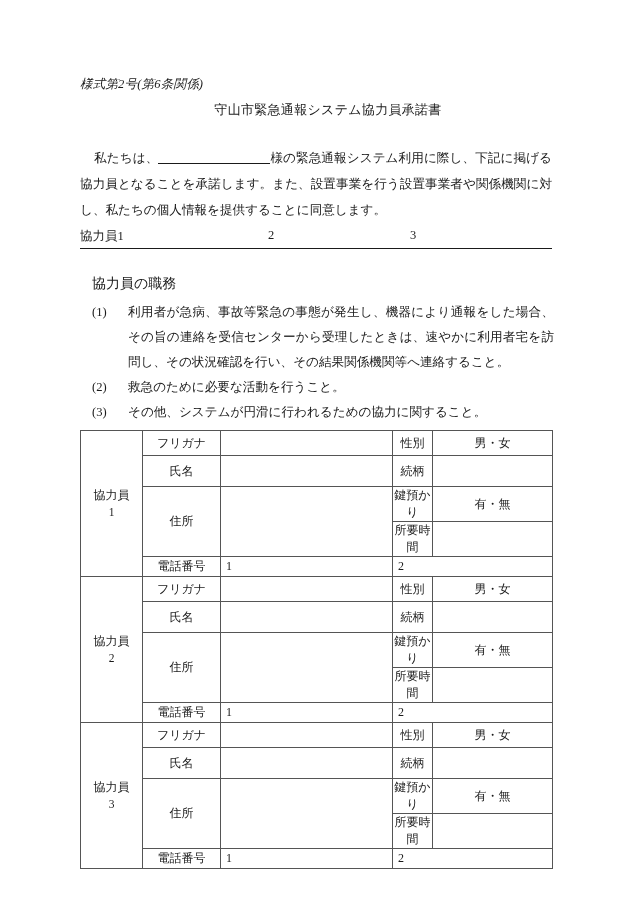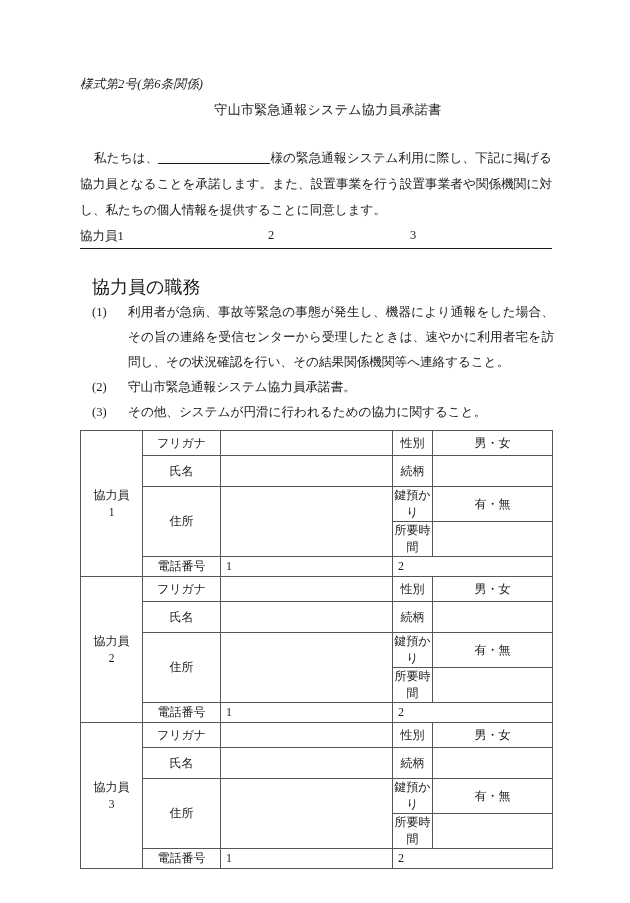--- a/index.html
+++ b/index.html
@@ -80,21 +80,21 @@
   }
   .sig-1 { left: 0; }
   .sig-2 { left: 188px; }
   .sig-3 { left: 330px; }
 
   
   .duties-title {
     position: absolute;
     left: 92px;
     top: 275px;
-    font-size: 18px;
+    font-size: 14px;
   }
   .duties {
     position: absolute;
     left: 92px;
     top: 300px;
     width: 462px;
     font-size: 12.6px;
     line-height: 25px;
   }
   .duty {
@@ -175,21 +175,21 @@
 
   <div class="duties-title">協力員の職務</div>
 
   <div class="duties">
     <div class="duty">
       <span class="marker">(1)</span>
       <span>利用者が急病、事故等緊急の事態が発生し、機器により通報をした場合、その旨の連絡を受信センターから受理したときは、速やかに利用者宅を訪問し、その状況確認を行い、その結果関係機関等へ連絡すること。</span>
     </div>
     <div class="duty">
       <span class="marker">(2)</span>
-      <span>守山市緊急通報システム協力員承諾書。</span>
+      <span>救急のために必要な活動を行うこと。</span>
     </div>
     <div class="duty">
       <span class="marker">(3)</span>
       <span>その他、システムが円滑に行われるための協力に関すること。</span>
     </div>
   </div>
 
   <table class="form-table">
     <colgroup>
       <col class="c-member">

